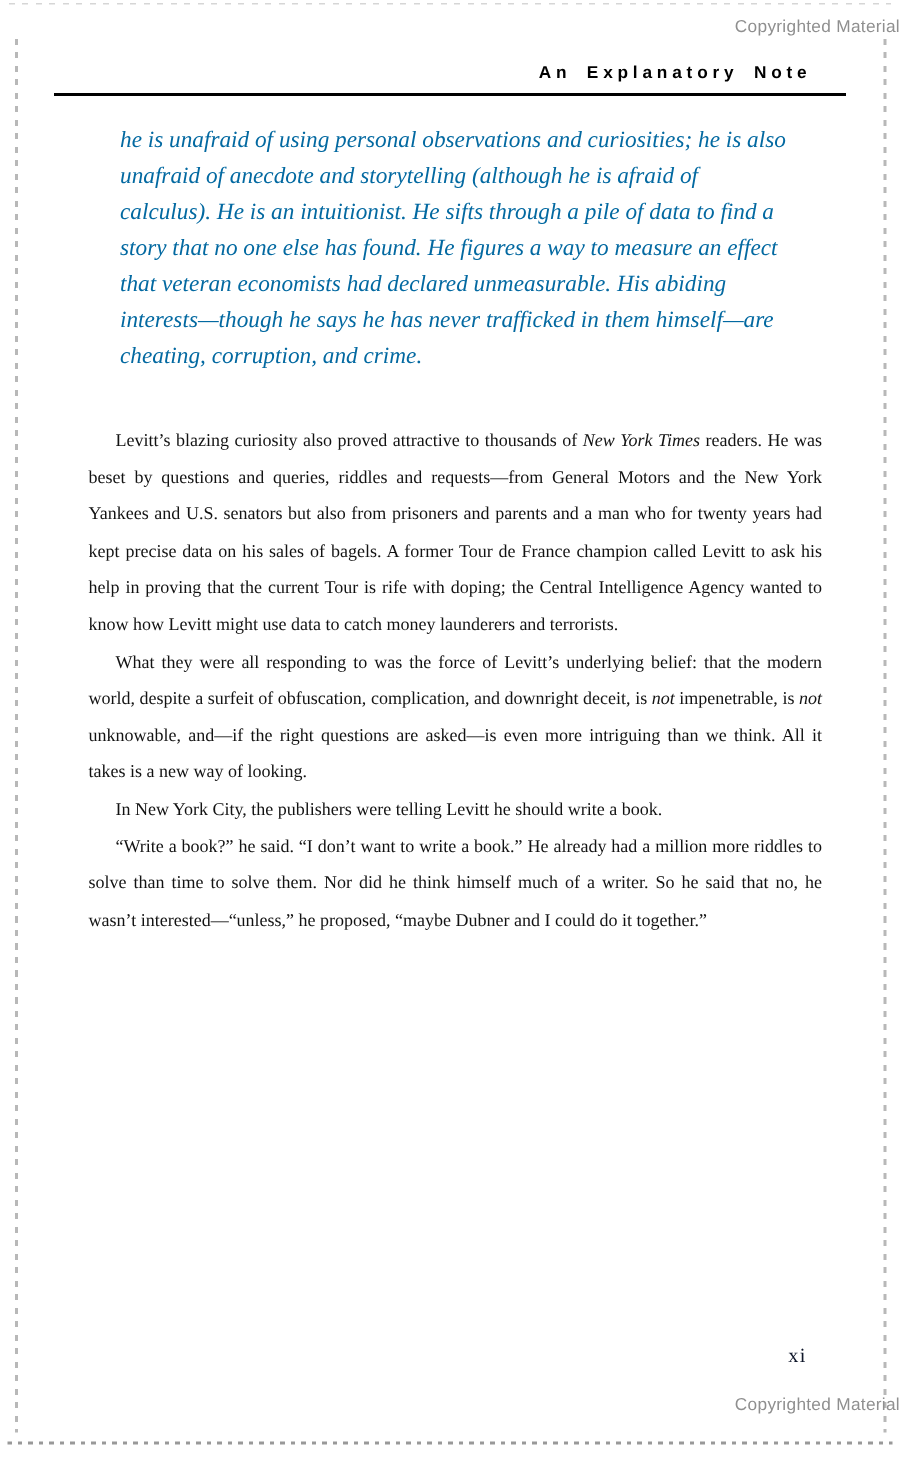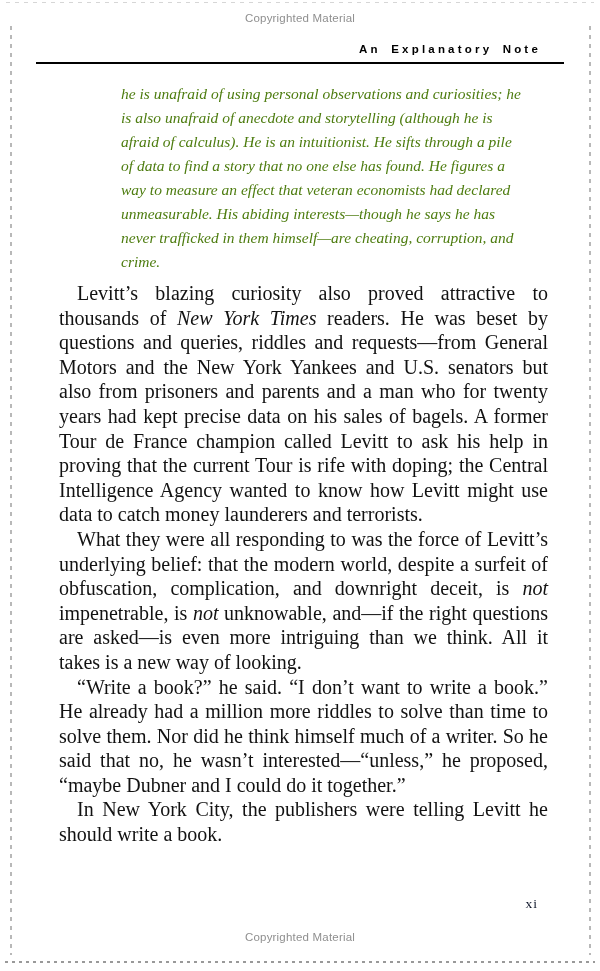--- a/index.html
+++ b/index.html
@@ -17,43 +17,43 @@
   .edge-right{right:9px;}
   .edge-top{
     position:absolute;top:2px;left:6px;right:6px;height:1px;
     background:repeating-linear-gradient(to right,#d6d6d6 0 4px,transparent 4px 9px);
   }
   .edge-bottom{
     position:absolute;bottom:8px;left:5px;right:5px;height:2px;
     background:repeating-linear-gradient(to right,#999999 0 3px,transparent 3px 7px);
   }
   .copyright{
-    position:absolute;left:0;width:100%;text-align:center;
+    position:absolute;left:0;width:100%;text-align:right;
     font-family:"Liberation Sans","DejaVu Sans",sans-serif;
     font-size:11.5px;color:#8f8f8f;letter-spacing:0.2px;
   }
   .copyright.top{top:12px;}
   .copyright.bottom{top:931px;}
   .running-head{
     position:absolute;top:43px;right:59px;
     font-family:"Liberation Sans","DejaVu Sans",sans-serif;
     font-weight:700;font-size:11.5px;color:#000;
     letter-spacing:3.2px;word-spacing:4px;white-space:nowrap;
   }
   .head-rule{
     position:absolute;top:62px;left:36px;right:36px;height:1.6px;background:#000;
   }
   .epigraph{
     position:absolute;top:82px;left:80px;right:74px;
     font-style:italic;font-size:15.5px;line-height:24px;
-    text-align:left;color:#4d7c0f;margin-left:41px;
+    text-align:left;color:#0369a1;
   }
   .body-text{
     position:absolute;top:281px;left:59px;right:52px;
-    font-size:20px;line-height:24.6px;text-align:justify;
+    font-size:12px;line-height:24.6px;text-align:justify;
   }
   .body-text p{margin:0;padding:0;text-indent:18px;}
   .it{font-style:italic;}
   .folio{
     position:absolute;top:896px;right:62px;
     font-size:13.5px;letter-spacing:1px;color:#0f172a;
   }
 </style>
 </head>
 <body>
@@ -66,19 +66,19 @@
 <div class="copyright top">Copyrighted Material</div>
 
 <div class="running-head">An Explanatory Note</div>
 <div class="head-rule"></div>
 
 <div class="epigraph">he is unafraid of using personal observations and curiosities; he is also unafraid of anecdote and storytelling (although he is afraid of calculus). He is an intuitionist. He sifts through a pile of data to find a story that no one else has found. He figures a way to measure an effect that veteran economists had declared unmeasurable. His abiding interests—though he says he has never trafficked in them himself—are cheating, corruption, and crime.</div>
 
 <div class="body-text">
   <p><span>Levitt’s blazing curiosity also proved attractive to thousands of </span><span class="it">New York Times</span><span> readers. He was beset by questions and queries, riddles and requests—from General Motors and the New York Yankees and U.S. senators but also from prisoners and parents and a man who for twenty years had kept precise data on his sales of bagels. A former Tour de France champion called Levitt to ask his help in proving that the current Tour is rife with doping; the Central Intelligence Agency wanted to know how Levitt might use data to catch money launderers and terrorists.</span></p>
   <p><span>What they were all responding to was the force of Levitt’s underlying belief: that the modern world, despite a surfeit of obfuscation, complication, and downright deceit, is </span><span class="it">not</span><span> impenetrable, is </span><span class="it">not</span><span> unknowable, and—if the right questions are asked—is even more intriguing than we think. All it takes is a new way of looking.</span></p>
+  <p><span>In New York City, the publishers were telling Levitt he should write a book.</span></p>
   <p><span>“Write a book?” he said. “I don’t want to write a book.” He already had a million more riddles to solve than time to solve them. Nor did he think himself much of a writer. So he said that no, he wasn’t interested—“unless,” he proposed, “maybe Dubner and I could do it together.”</span></p>
-  <p><span>In New York City, the publishers were telling Levitt he should write a book.</span></p>
 </div>
 
 <div class="folio">xi</div>
 
 <div class="copyright bottom">Copyrighted Material</div>
 
 </body></html>

